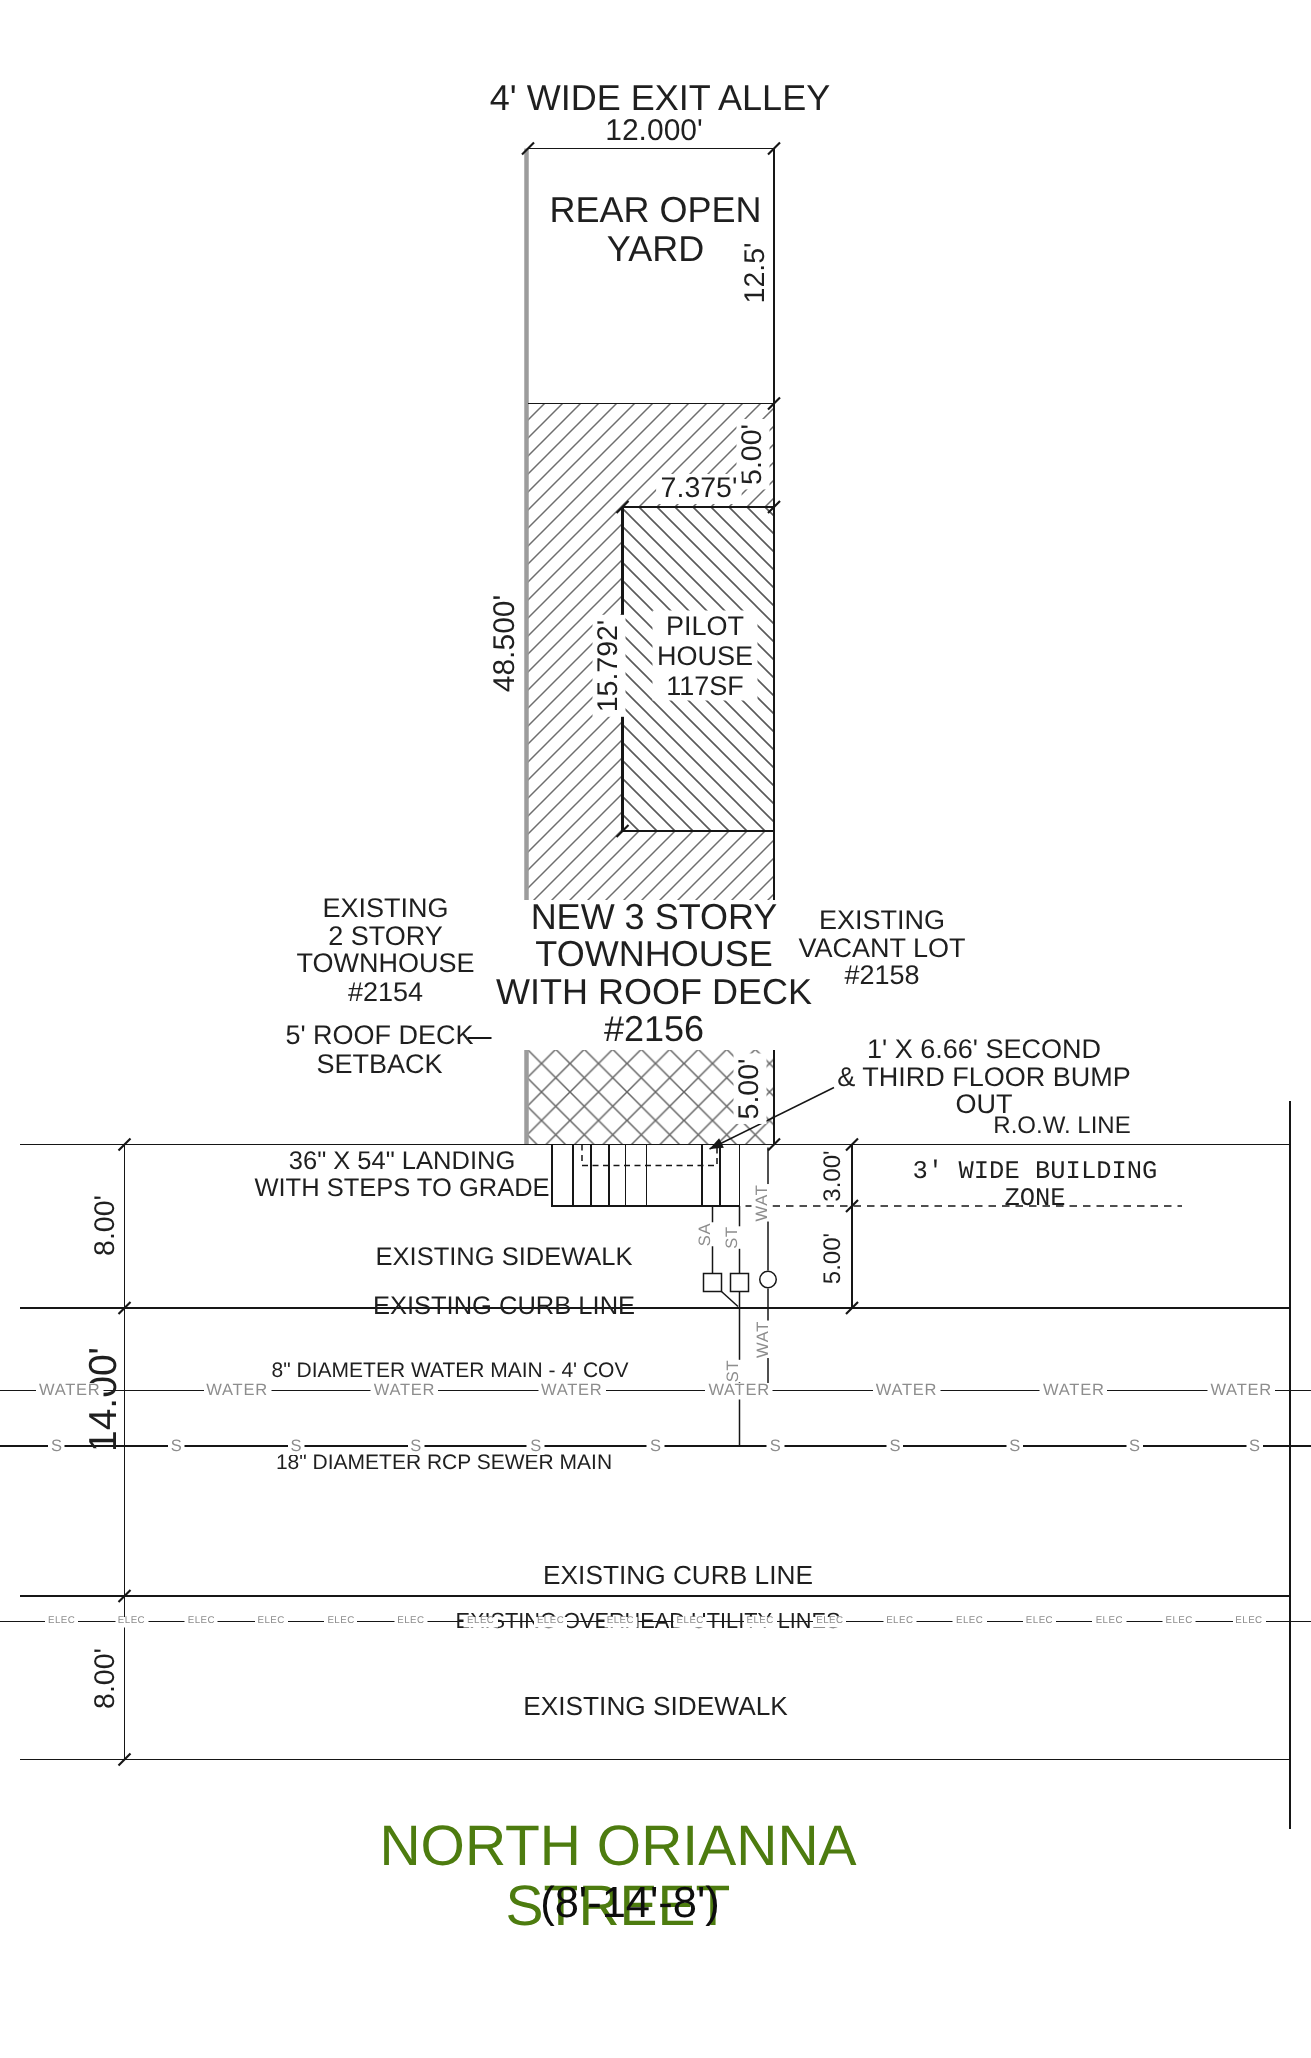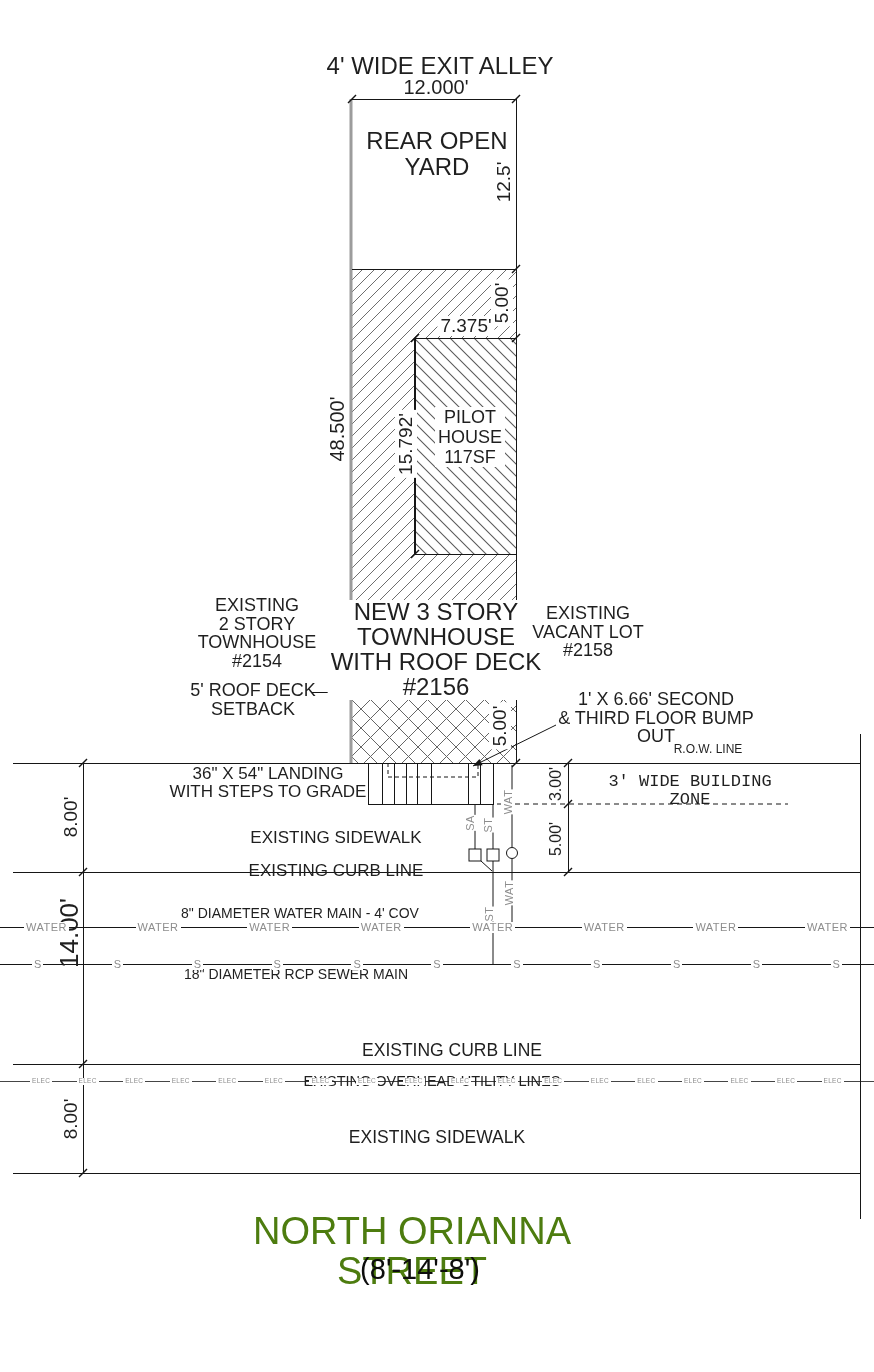--- a/index.html
+++ b/index.html
@@ -147,21 +147,21 @@
   <div class="t" style="left:588px;top:560px;font-size:18px;">EXISTING
 VACANT LOT
 #2158</div>
 
   <div class="t" style="left:253px;top:637px;font-size:18px;">5'  ROOF DECK
 SETBACK</div>
   <div class="rot wbg" style="left:500px;top:682px;font-size:19px;">5.00'</div>
   <div class="t" style="left:656px;top:646px;font-size:18px;">1' X 6.66' SECOND
 &amp; THIRD FLOOR BUMP OUT</div>
 
-  <div class="t" style="left:708px;top:699px;font-size:12px;">R.O.W. LINE</div>
+  <div class="t" style="left:708px;top:699px;font-size:16px;">R.O.W. LINE</div>
   <div class="t" style="left:690px;top:729px;font-size:17px;font-family:Liberation Mono, monospace;">3' WIDE BUILDING ZONE</div>
   <div class="rot" style="left:556px;top:740px;font-size:16px;">3.00'</div>
   <div class="rot" style="left:556px;top:795px;font-size:16px;">5.00'</div>
 
   <div class="t" style="left:268px;top:721px;font-size:17px;line-height:1.06;">36" X 54" LANDING
 WITH STEPS TO GRADE</div>
   <div class="t" style="left:336px;top:785px;font-size:17px;">EXISTING SIDEWALK</div>
   <div class="t" style="left:336px;top:818px;font-size:17px;">EXISTING CURB LINE</div>
   <div class="rot" style="left:71px;top:773px;font-size:19px;">8.00'</div>
 

